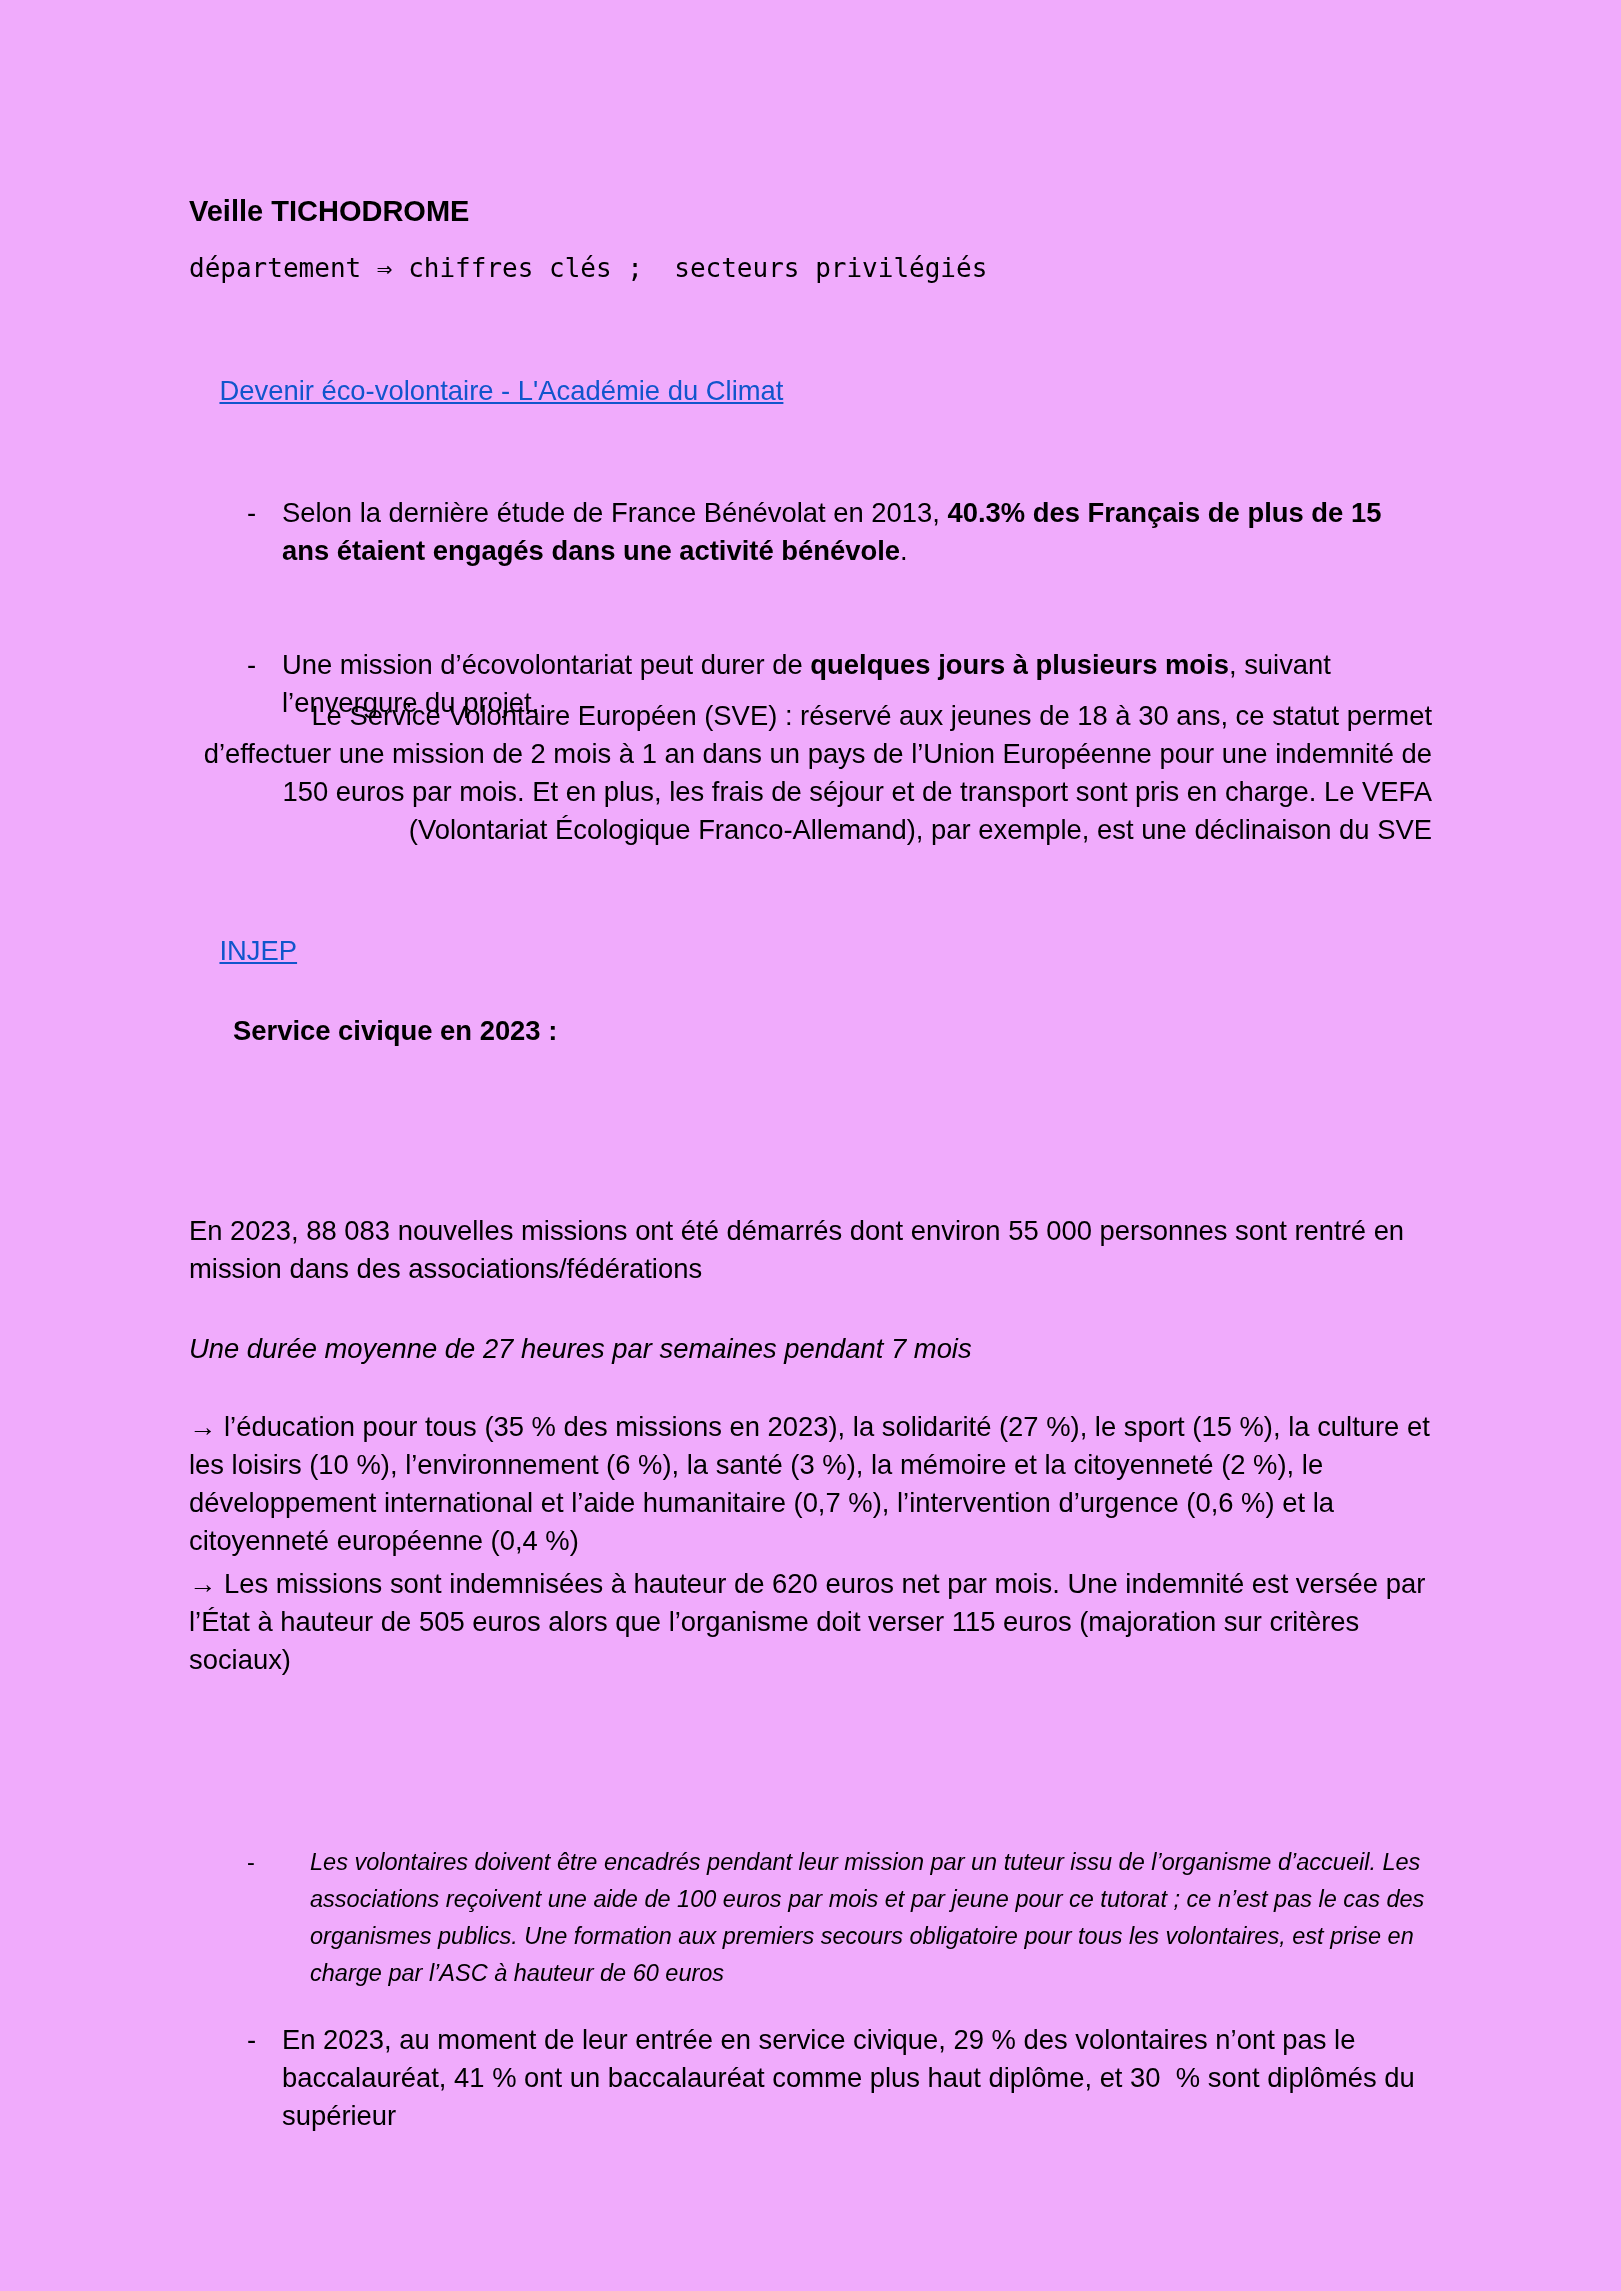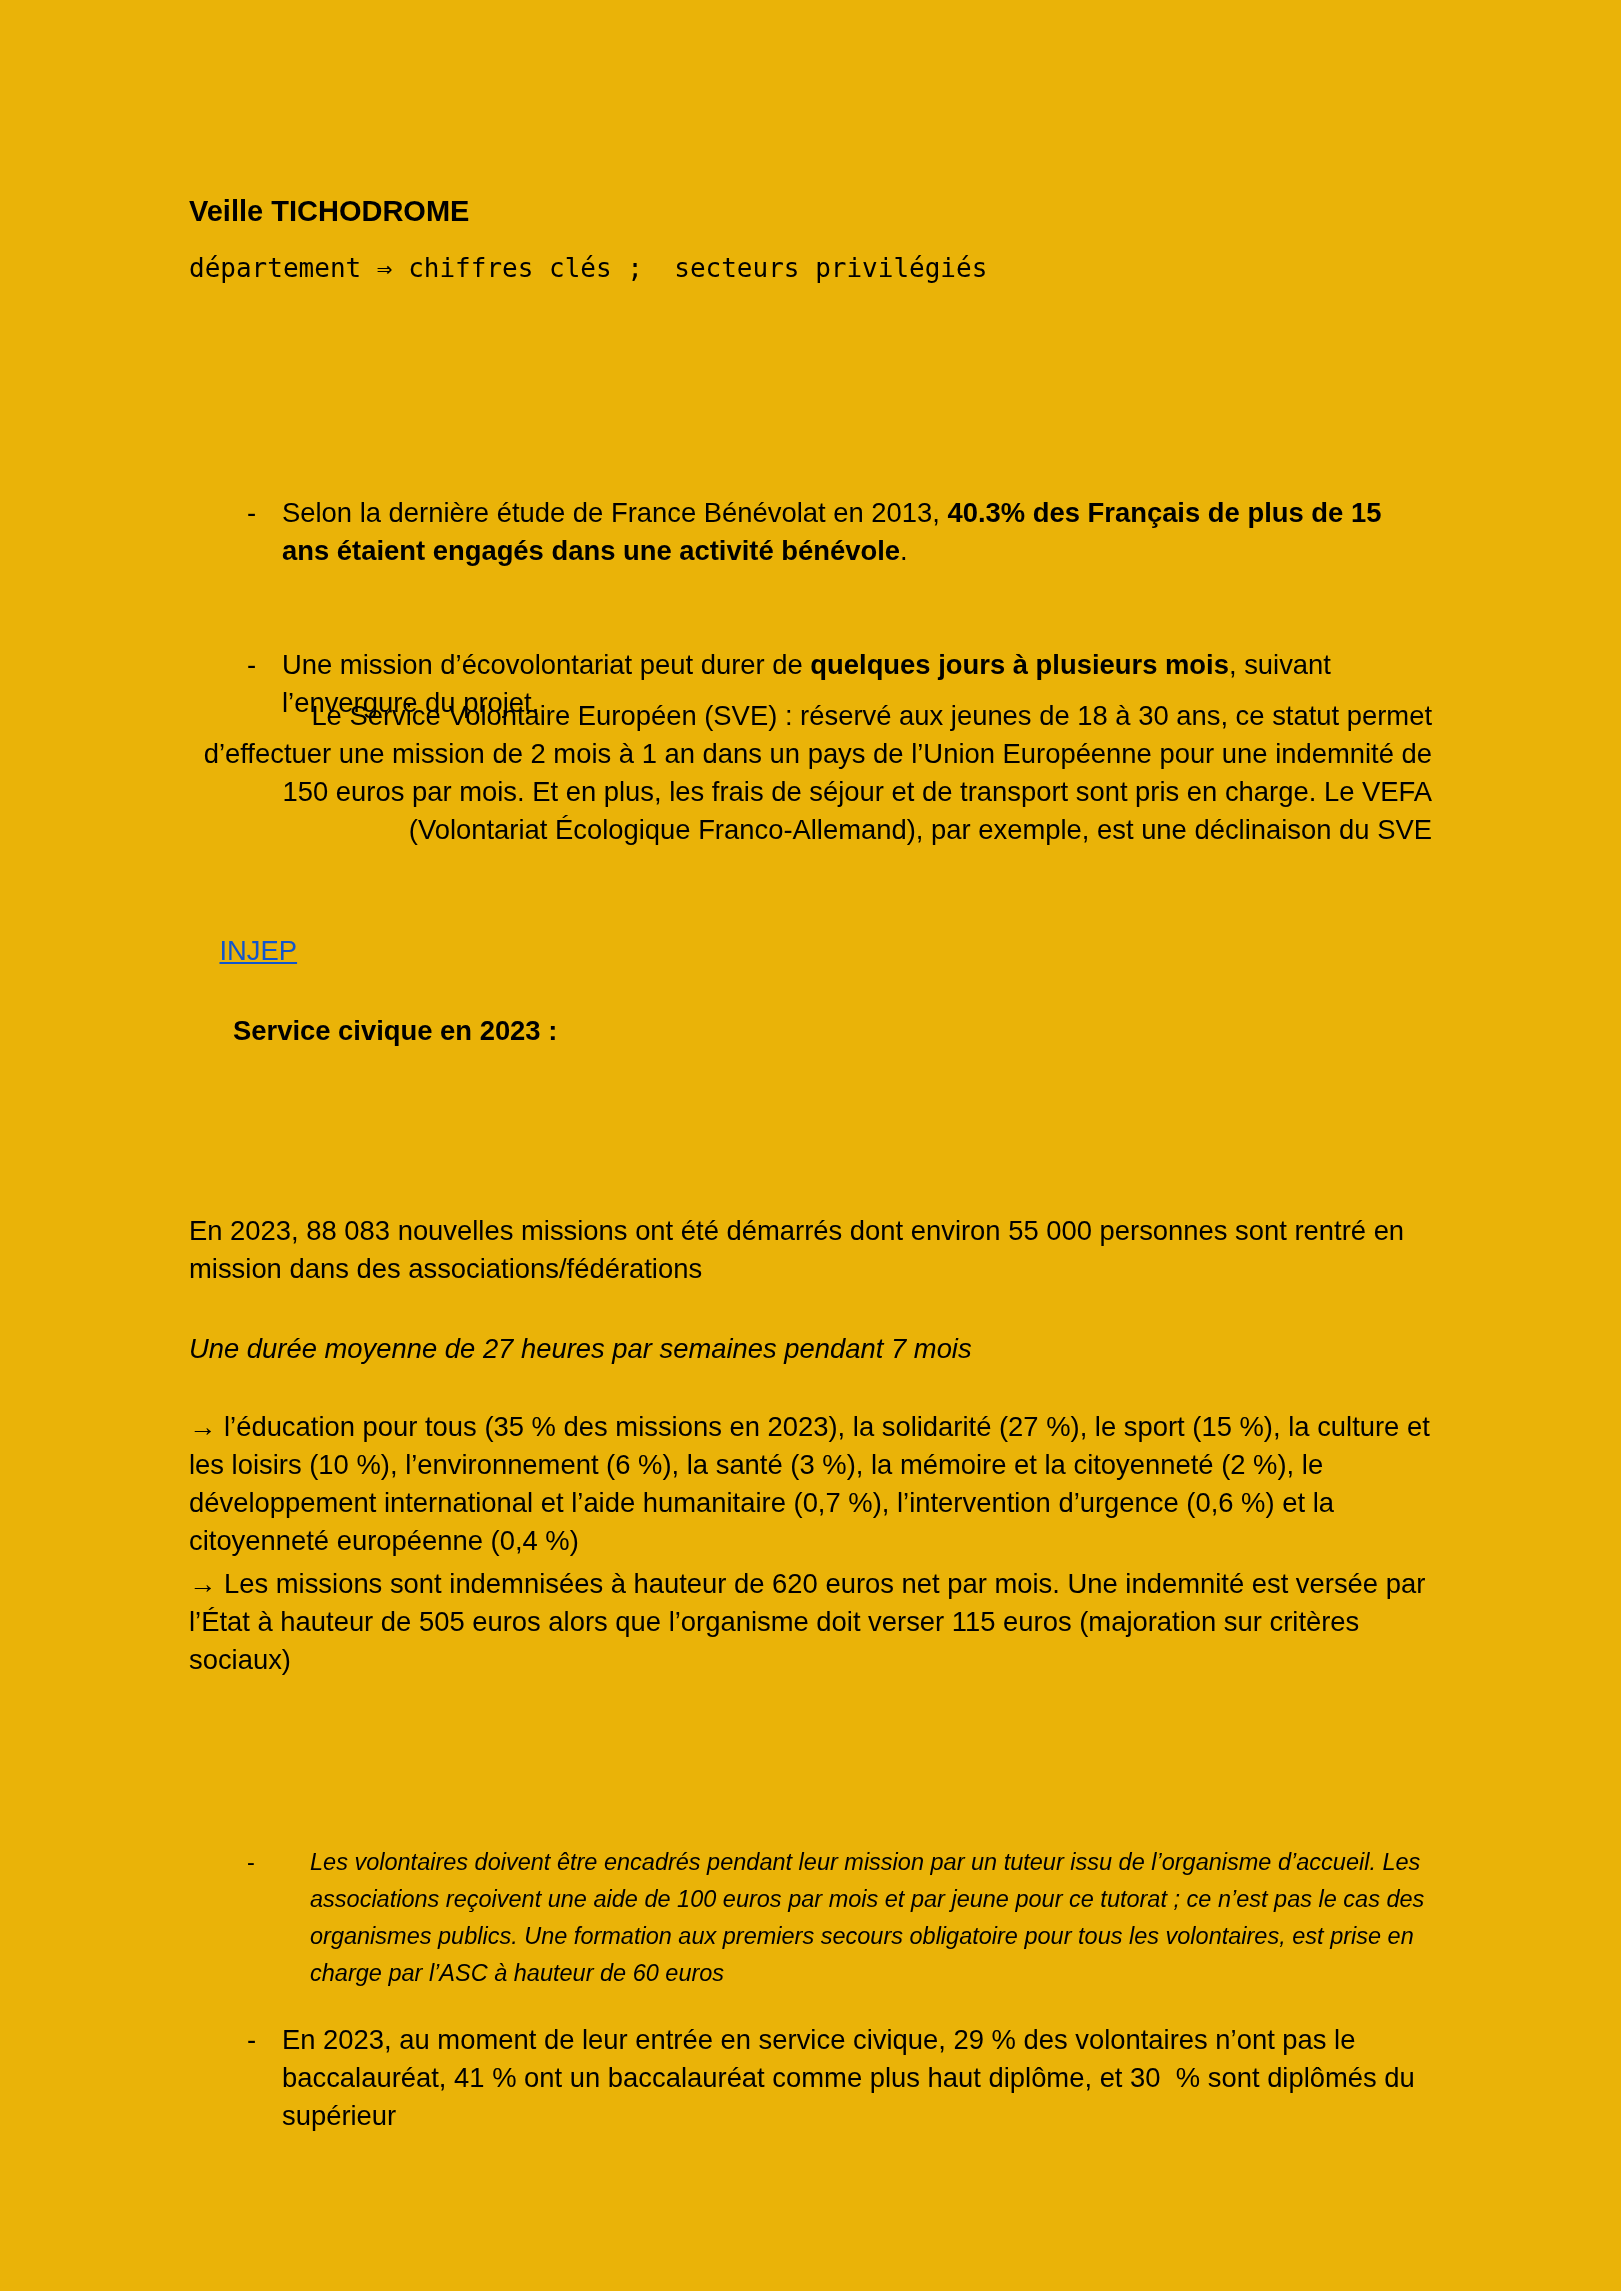--- a/index.html
+++ b/index.html
@@ -4,21 +4,21 @@
 <style>
   html, body {
     margin: 0;
     padding: 0;
     background: #ffffff;
   }
   .page {
     position: relative;
     width: 1621px;
     height: 2292px;
-    background: #eab308;
+    background: #f0abfc;
     font-family: "Liberation Sans", sans-serif;
     color: #000000;
     overflow: hidden;
   }
   .block {
     position: absolute;
     left: 189px;
     width: 1243px;
     font-size: 27.4px;
     line-height: 38px;
@@ -86,20 +86,23 @@
 </style>
 </head>
 <body>
 
 <div class="page">
 
   <div class="block doc-title">Veille TICHODROME</div>
 
   <div class="block meta-line">département ⇒ chiffres clés ;  secteurs privilégiés</div>
 
+  <div class="block link-climat">
+    <span class="link">Devenir éco-volontaire - L'Académie du Climat</span>
+  </div>
 
   <div class="block bullet-list-intro">
     <div class="bullet">
       <span class="dash">-</span>
       <span class="btxt"><span>Selon la dernière étude de France Bénévolat en 2013, </span><b>40.3% des Français de plus de 15 ans étaient engagés dans une activité bénévole</b><span>.</span></span>
     </div>
     <div class="bullet">
       <span class="dash">-</span>
       <span class="btxt"><span>Une mission d’écovolontariat peut durer de </span><b>quelques jours à plusieurs mois</b><span>, suivant l’envergure du projet.</span></span>
     </div>

